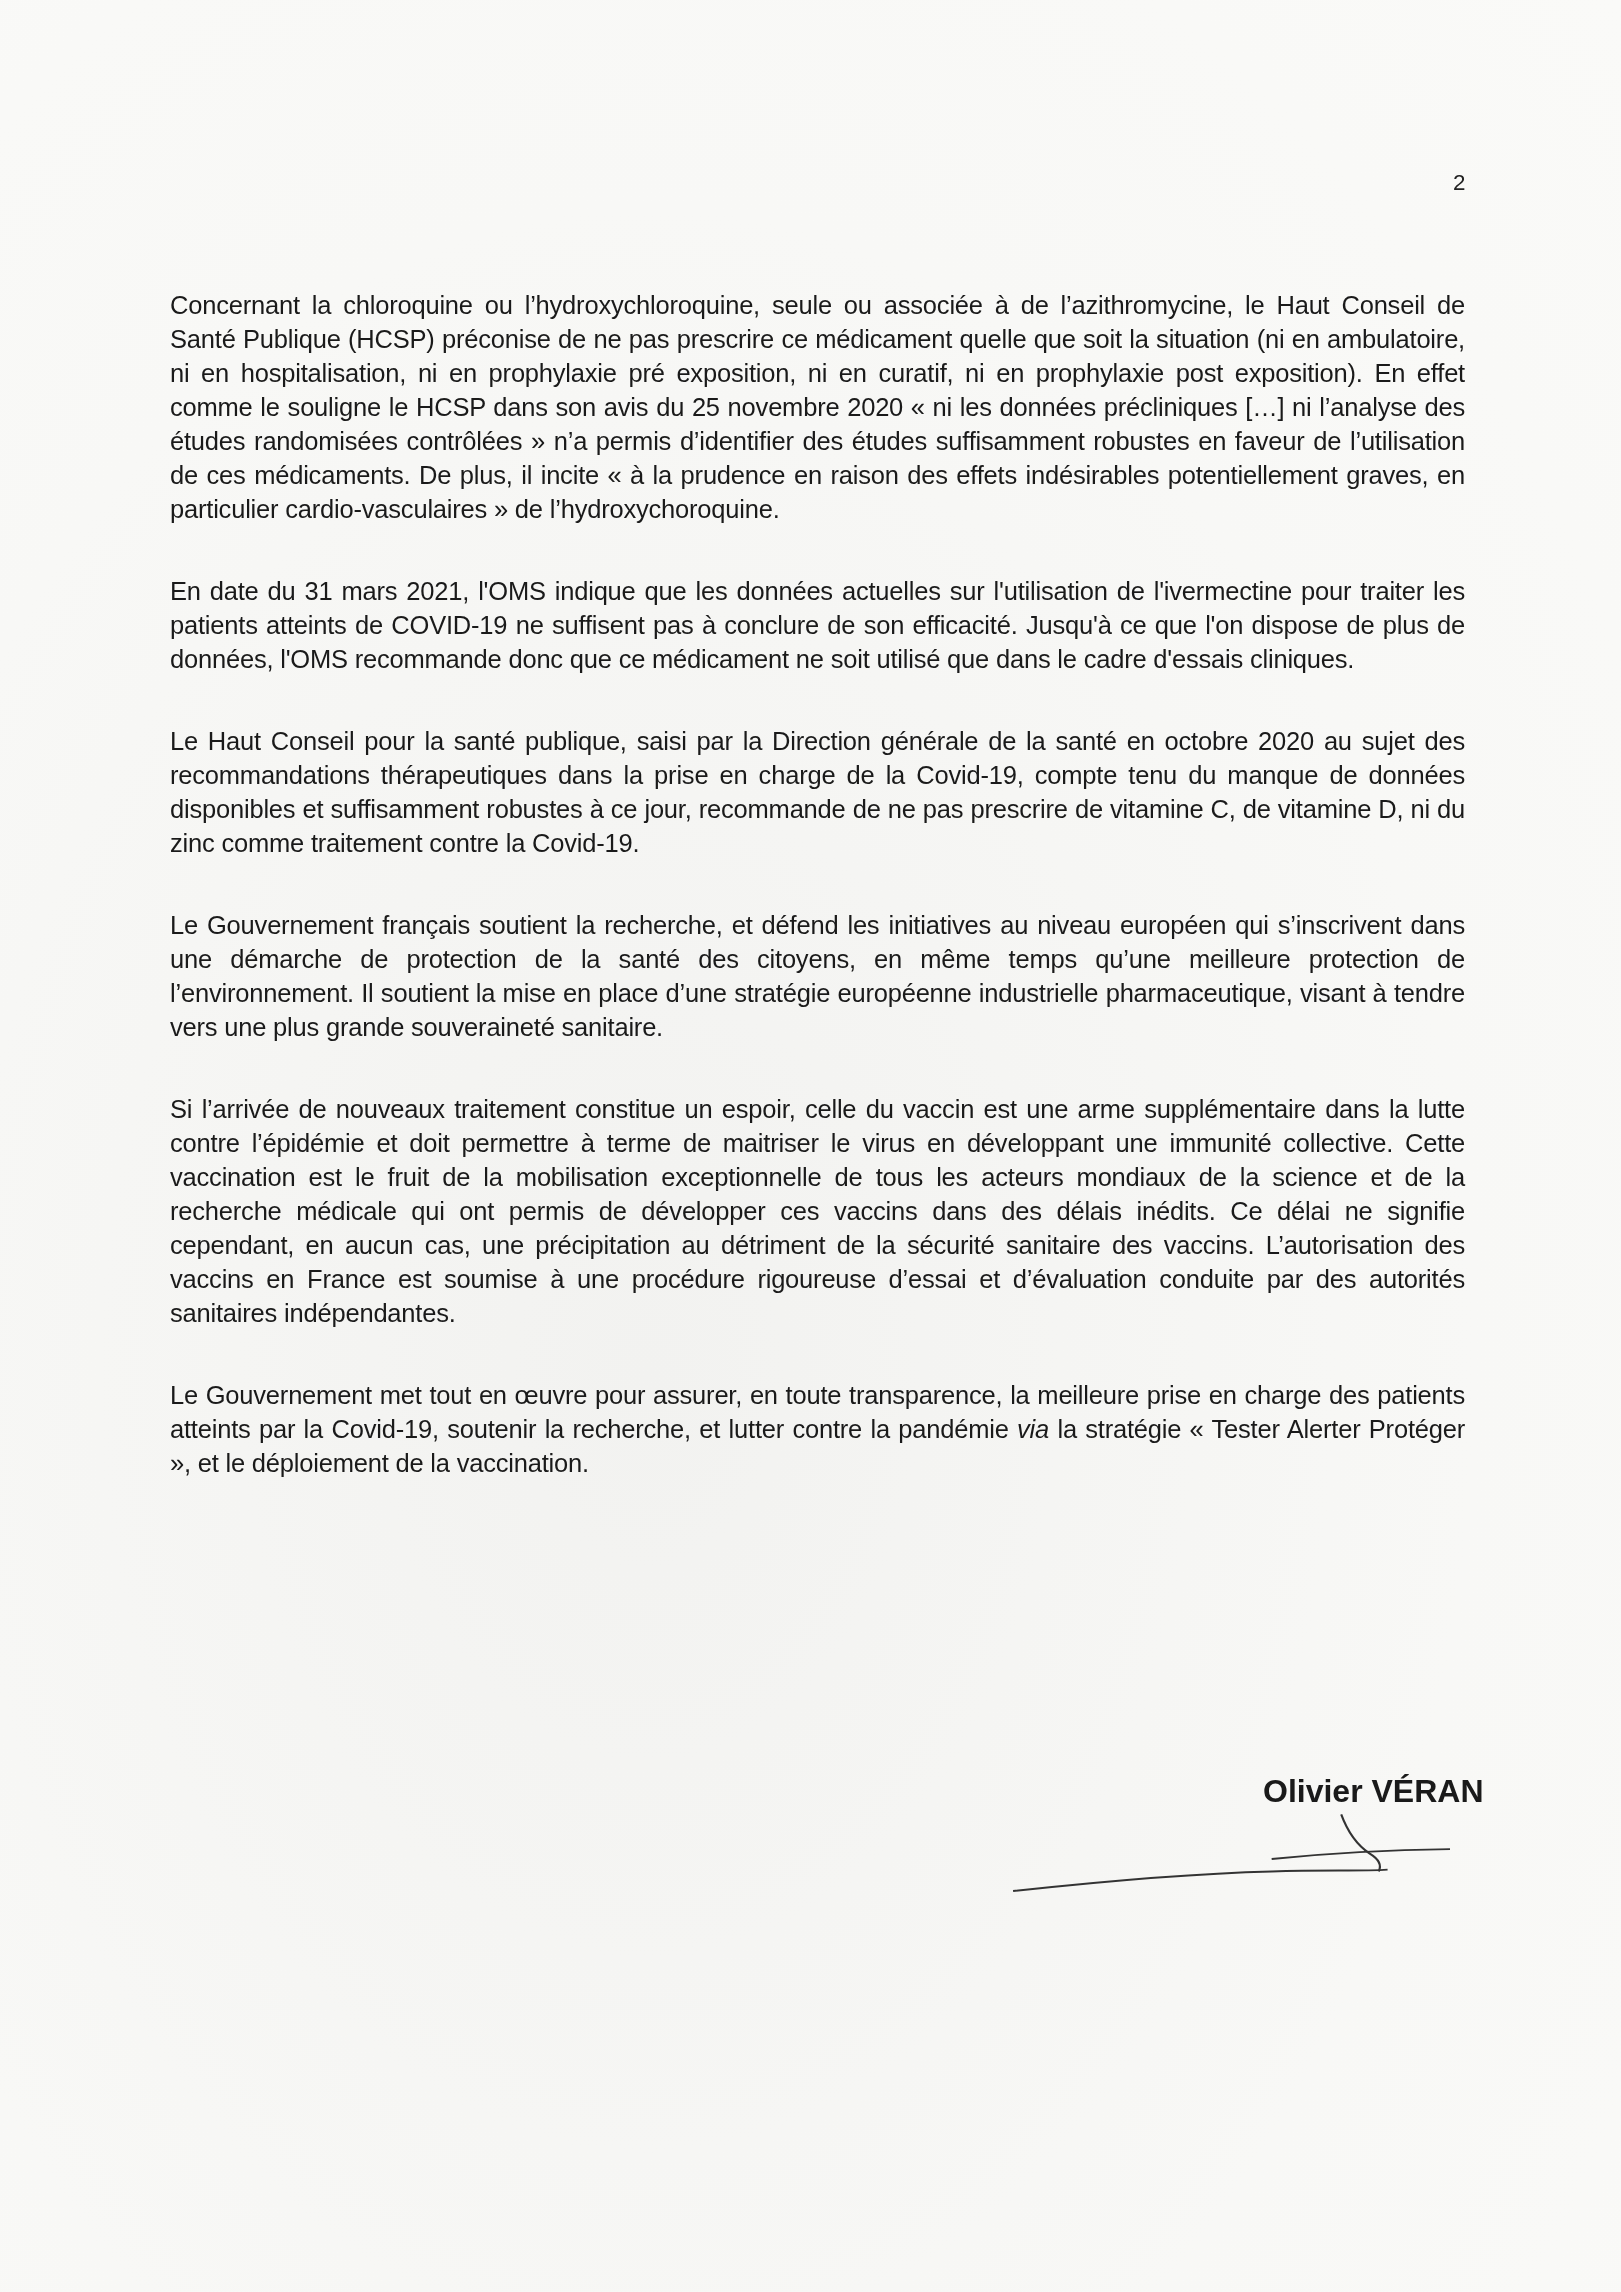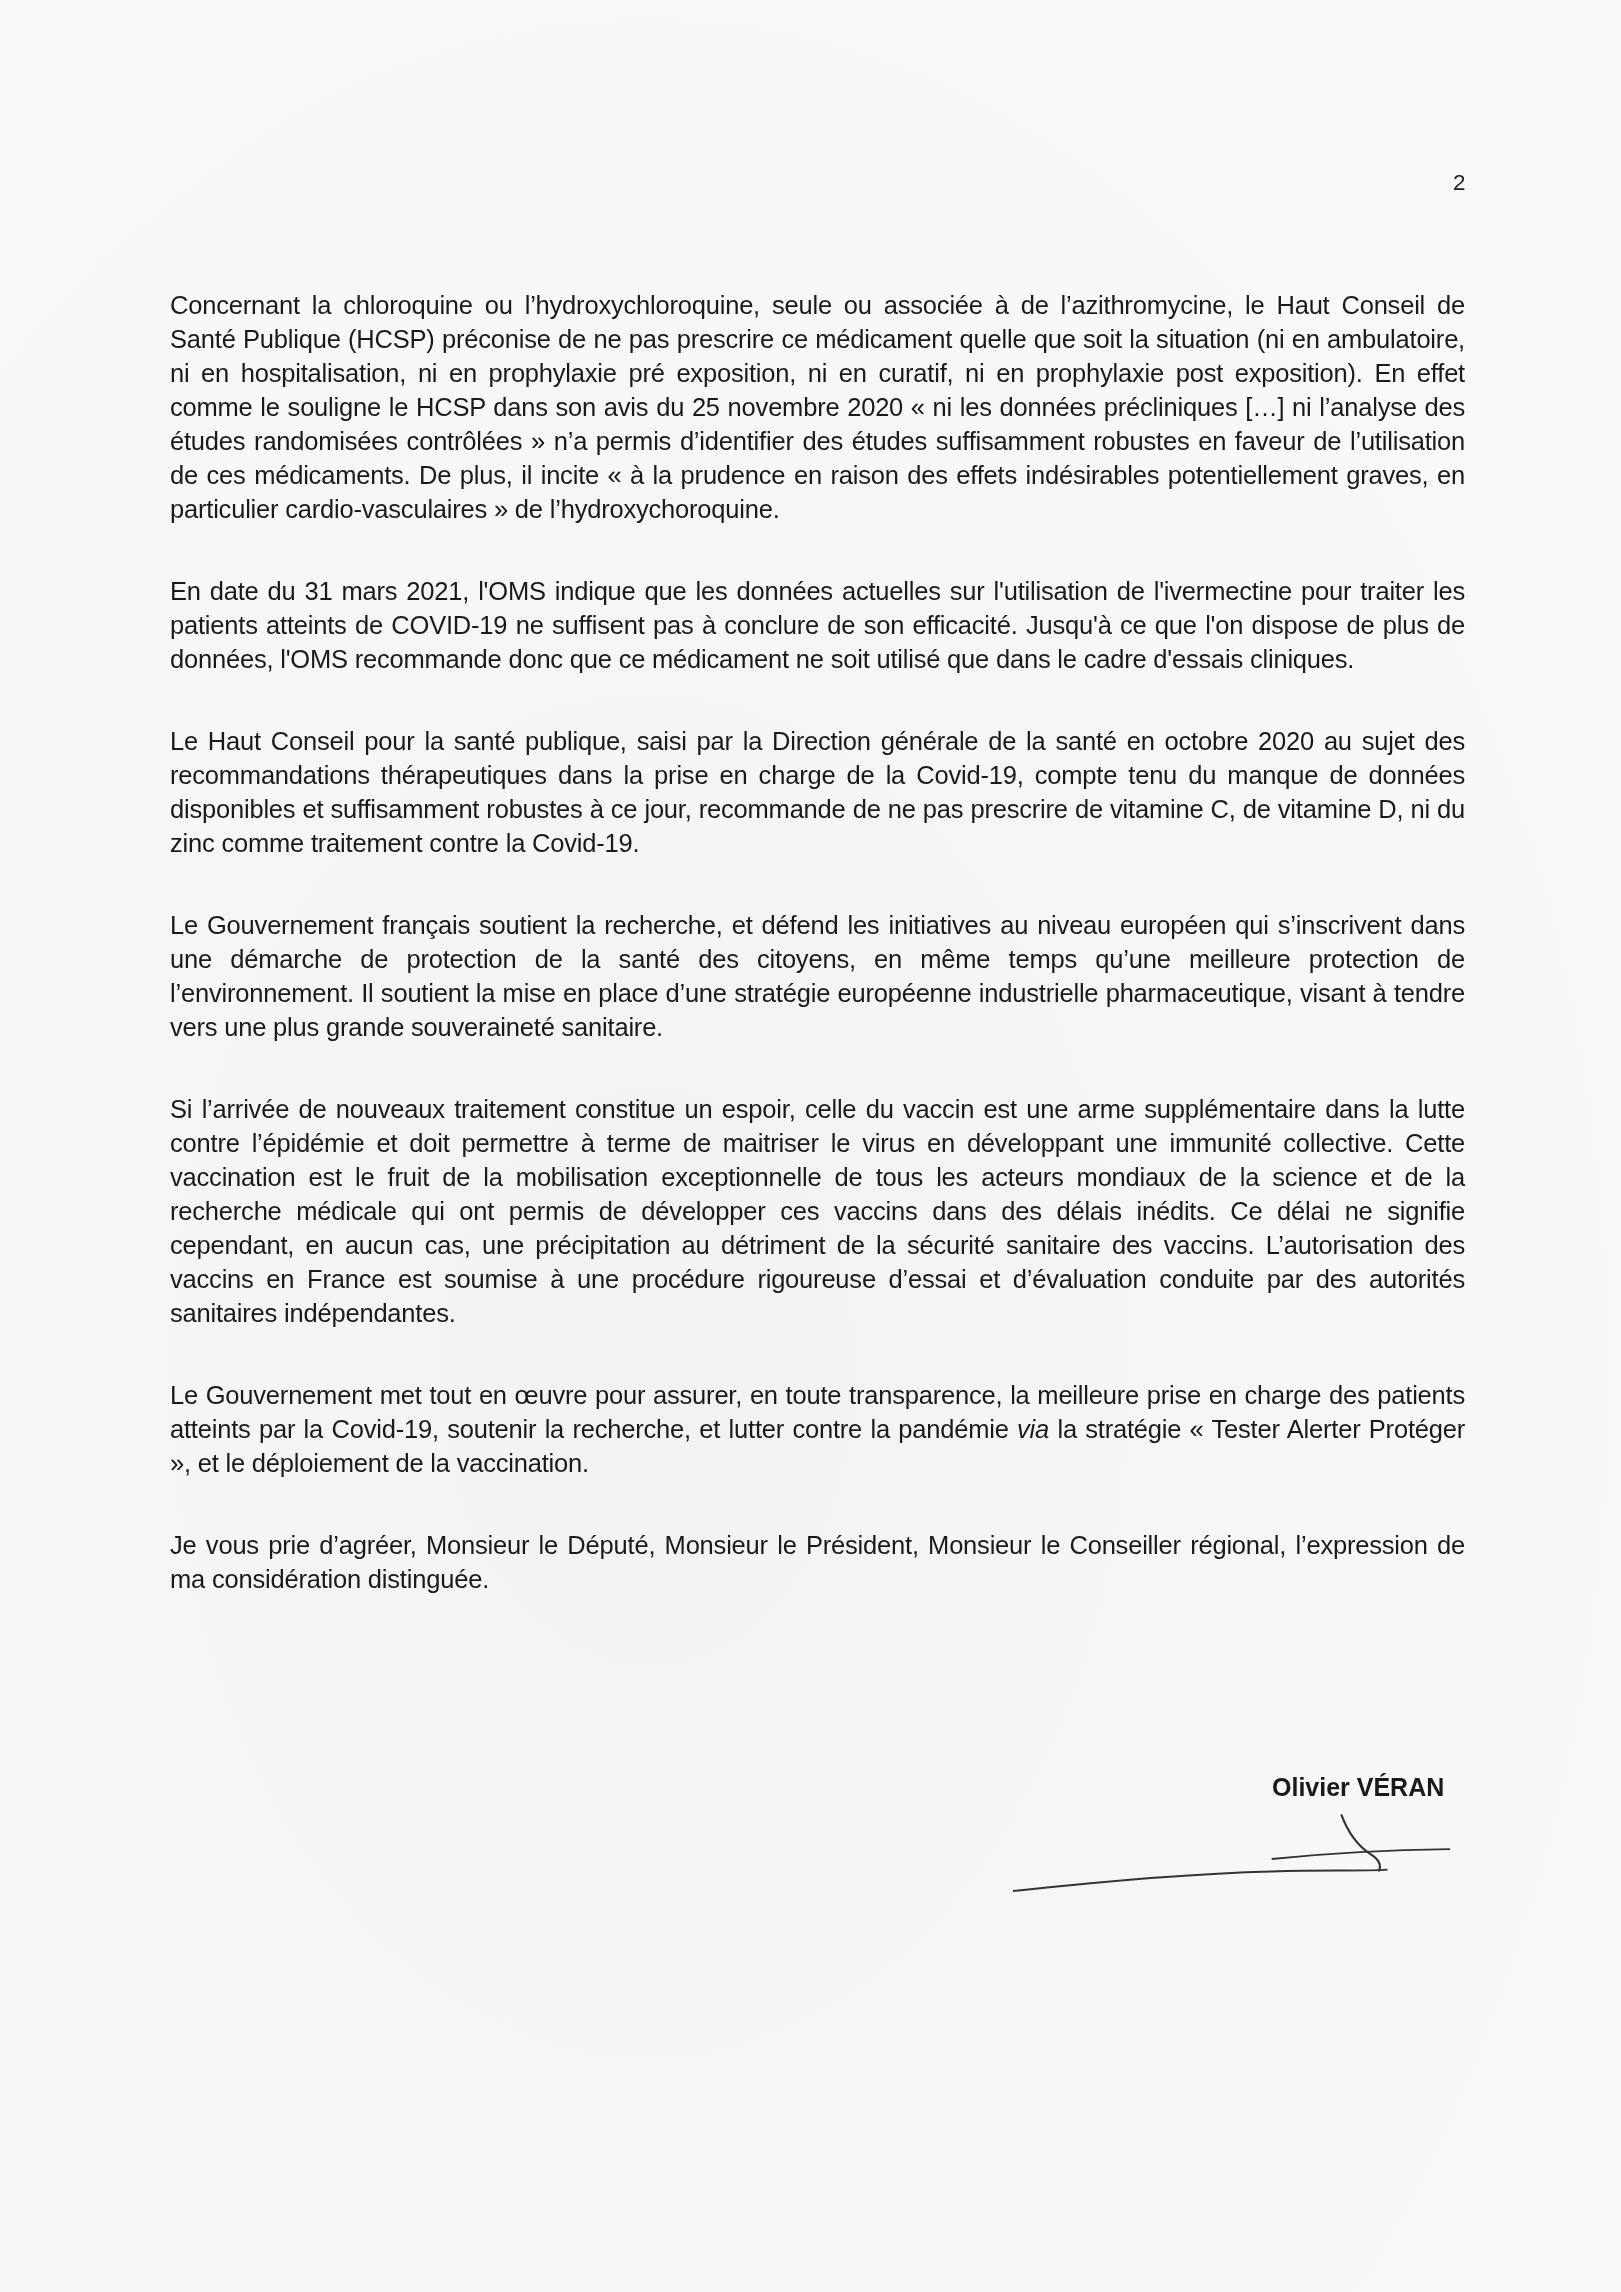--- a/index.html
+++ b/index.html
@@ -25,40 +25,39 @@
   .para {
     margin: 0 0 48px 16px;
     font-size: 25.5px;
     line-height: 34px;
     text-align: justify;
     letter-spacing: -0.2px;
   }
   .para em { font-style: italic; }
   .signatory {
     position: absolute; left: 1263px; top: 1773px;
-    font-size: 25px; font-weight: bold; color: #1a1a1a; margin-left: 9px;
+    font-size: 32px; font-weight: bold; color: #1a1a1a;
   }
   .signature {
     position: absolute; left: 1003px; top: 1809px; width: 466px; height: 107px;
   }
 </style>
 </head>
 <body>
 
 <div class="page">
   <div class="page-number">2</div>
 
   <div class="body-text">
     <p class="para">Concernant la chloroquine ou l’hydroxychloroquine, seule ou associée à de l’azithromycine, le Haut Conseil de Santé Publique (HCSP) préconise de ne pas prescrire ce médicament quelle que soit la situation (ni en ambulatoire, ni en hospitalisation, ni en prophylaxie pré exposition, ni en curatif, ni en prophylaxie post exposition). En effet comme le souligne le HCSP dans son avis du 25 novembre 2020 « ni les données précliniques […] ni l’analyse des études randomisées contrôlées » n’a permis d’identifier des études suffisamment robustes en faveur de l’utilisation de ces médicaments. De plus, il incite « à la prudence en raison des effets indésirables potentiellement graves, en particulier cardio-vasculaires » de l’hydroxychoroquine.</p>
     <p class="para">En date du 31 mars 2021, l'OMS indique que les données actuelles sur l'utilisation de l'ivermectine pour traiter les patients atteints de COVID-19 ne suffisent pas à conclure de son efficacité. Jusqu'à ce que l'on dispose de plus de données, l'OMS recommande donc que ce médicament ne soit utilisé que dans le cadre d'essais cliniques.</p>
     <p class="para">Le Haut Conseil pour la santé publique, saisi par la Direction générale de la santé en octobre 2020 au sujet des recommandations thérapeutiques dans la prise en charge de la Covid-19, compte tenu du manque de données disponibles et suffisamment robustes à ce jour, recommande de ne pas prescrire de vitamine C, de vitamine D, ni du zinc comme traitement contre la Covid-19.</p>
     <p class="para">Le Gouvernement français soutient la recherche, et défend les initiatives au niveau européen qui s’inscrivent dans une démarche de protection de la santé des citoyens, en même temps qu’une meilleure protection de l’environnement. Il soutient la mise en place d’une stratégie européenne industrielle pharmaceutique, visant à tendre vers une plus grande souveraineté sanitaire.</p>
     <p class="para">Si l’arrivée de nouveaux traitement constitue un espoir, celle du vaccin est une arme supplémentaire dans la lutte contre l’épidémie et doit permettre à terme de maitriser le virus en développant une immunité collective. Cette vaccination est le fruit de la mobilisation exceptionnelle de tous les acteurs mondiaux de la science et de la recherche médicale qui ont permis de développer ces vaccins dans des délais inédits. Ce délai ne signifie cependant, en aucun cas, une précipitation au détriment de la sécurité sanitaire des vaccins. L’autorisation des vaccins en France est soumise à une procédure rigoureuse d’essai et d’évaluation conduite par des autorités sanitaires indépendantes.</p>
     <p class="para"><span>Le Gouvernement met tout en œuvre pour assurer, en toute transparence, la meilleure prise en charge des patients atteints par la Covid-19, soutenir la recherche, et lutter contre la pandémie </span><em>via</em><span> la stratégie « Tester Alerter Protéger », et le déploiement de la vaccination.</span></p>
-    <p class="para">Je vous prie d’agréer, Monsieur le Député, Monsieur le Président, Monsieur le Conseiller régional, l’expression de ma considération distinguée.</p>
   </div>
 
   <div class="signatory">Olivier VÉRAN</div>
 
   <svg class="signature" viewBox="0 0 520 120">
     <path d="M10 92 C 120 80, 220 72, 300 70 C 360 68, 400 70, 430 68" stroke="#333" stroke-width="2.2" fill="none"></path>
     <path d="M300 56 C 360 50, 420 46, 500 45" stroke="#333" stroke-width="2.2" fill="none"></path>
     <path d="M378 6 C 385 25, 395 40, 410 50 C 420 56, 424 62, 420 70" stroke="#333" stroke-width="2.4" fill="none"></path>
   </svg>
 </div>

